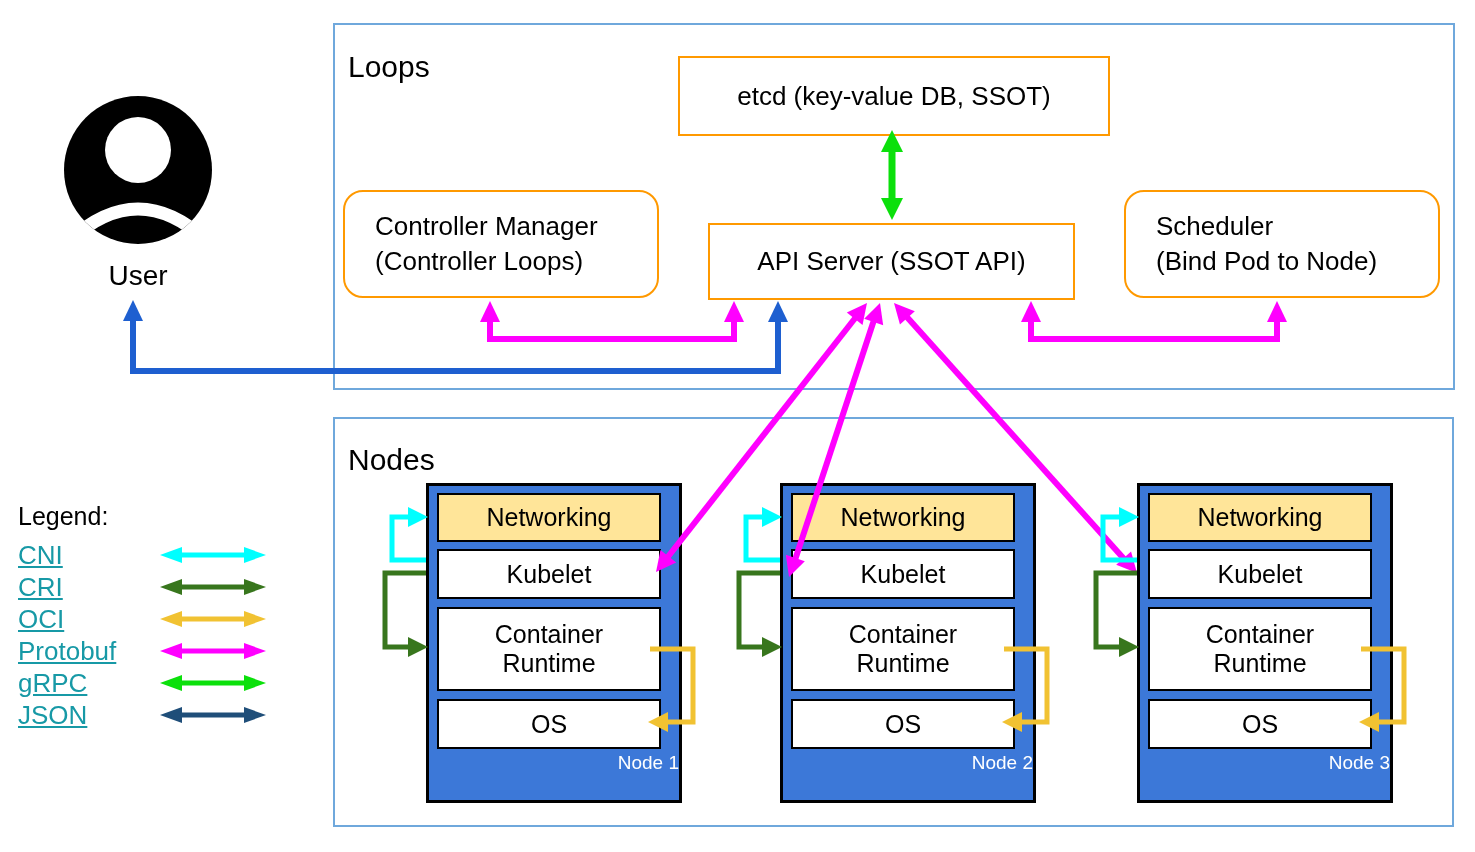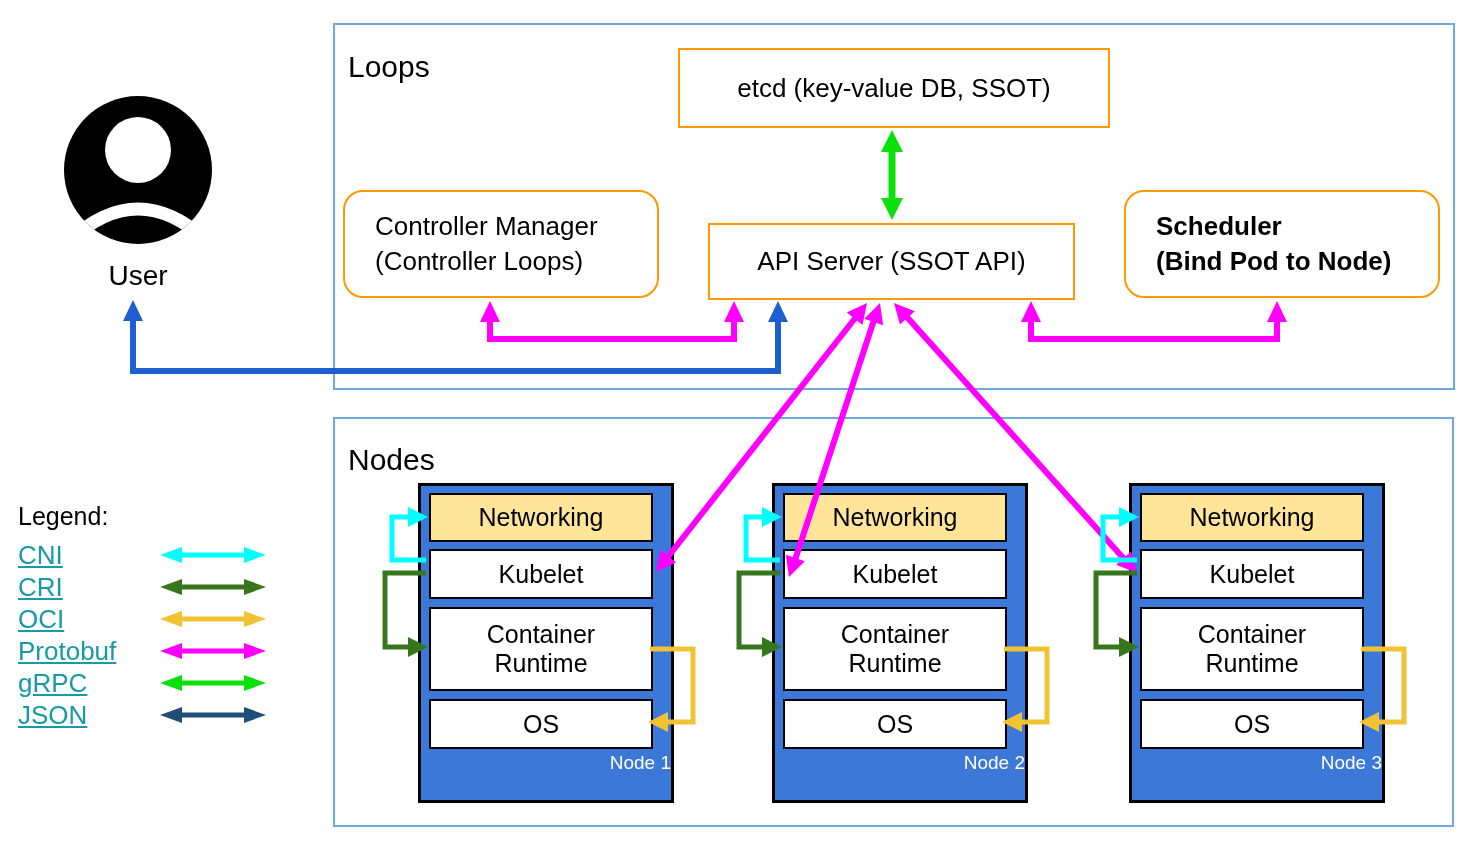--- a/index.html
+++ b/index.html
@@ -36,20 +36,21 @@
   .component-box.left-al { padding-left: 30px; line-height: 35px; border-radius: 20px; }
   .user-figure { position: absolute; left: 60px; top: 92px; width: 156px; height: 210px; text-align: center; }
   .user-figure .user-label { font-size: 28px; margin-top: 8px; color: #000; }
   .node {
     position: absolute;
     top: 483px;
     width: 256px;
     height: 320px;
     background: #3c78d8;
     border: 3px solid #000;
+    margin-left: 8px;
   }
   .node-layer {
     position: absolute;
     left: 8px;
     width: 224px;
     background: #ffffff;
     border: 2px solid #000;
     display: flex;
     align-items: center;
     justify-content: center;
@@ -106,34 +107,34 @@
 <body>
 
 <div class="canvas">
 
   <div class="container-box" style="left:333px; top:23px; width:1122px; height:367px;"></div>
   <div class="container-label" style="left:348px; top:50px;">Loops</div>
 
   <div class="container-box" style="left:333px; top:417px; width:1121px; height:410px;"></div>
   <div class="container-label" style="left:348px; top:443px;">Nodes</div>
 
-  <div class="component-box centered" style="left:678px; top:48px; width:432px; height:80px;">
+  <div class="component-box centered" style="left:678px; top:56px; width:432px; height:80px;">
     <span>etcd (key-value DB, SSOT)</span>
   </div>
 
   <div class="component-box left-al" style="left:343px; top:190px; width:316px; height:108px;">
     <span>Controller Manager</span>
     <span>(Controller Loops)</span>
   </div>
 
   <div class="component-box centered" style="left:708px; top:223px; width:367px; height:77px;">
     <span>API Server (SSOT API)</span>
   </div>
 
-  <div class="component-box left-al" style="left:1124px; top:190px; width:316px; height:108px;font-weight:bold;">
+  <div class="component-box left-al" style="left:1124px; top:190px; width:316px; height:108px;">
     <span>Scheduler</span>
     <span>(Bind Pod to Node)</span>
   </div>
 
   <div class="user-figure">
     <svg width="156" height="156" viewBox="0 0 156 156">
       <defs>
           <clipPath id="discClip">
             <circle cx="78" cy="78" r="74"></circle>
           </clipPath>

